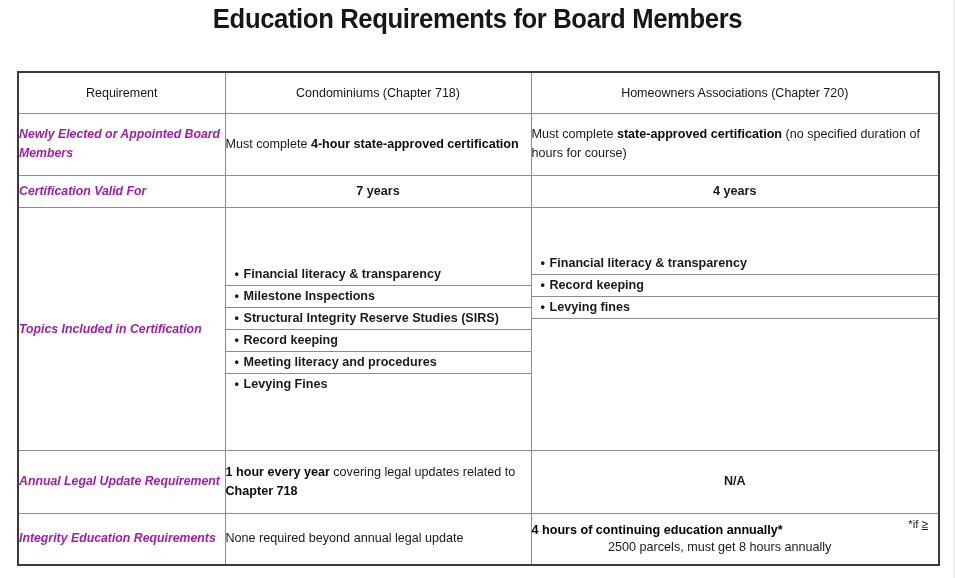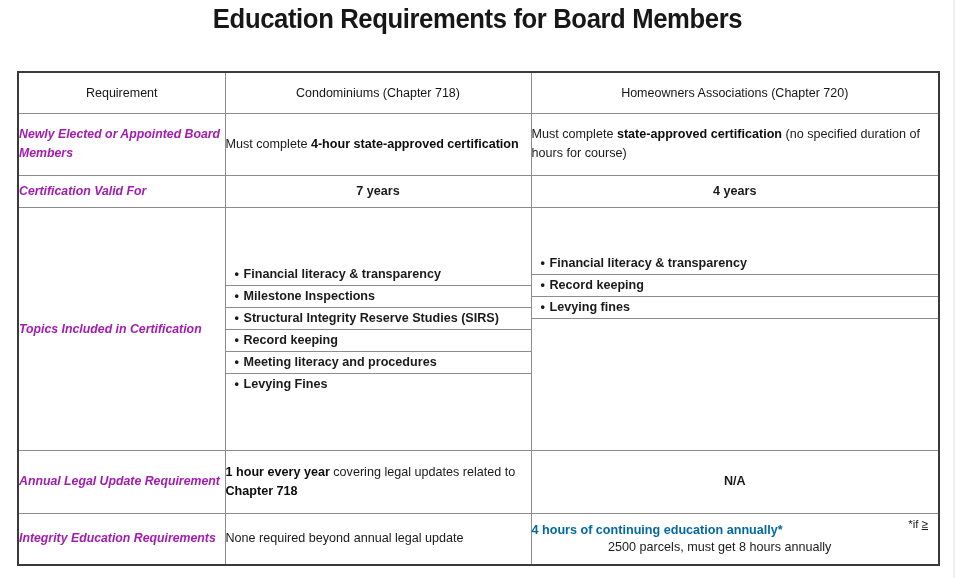--- a/index.html
+++ b/index.html
@@ -148,21 +148,21 @@
 
   
   .cont-ed {
     position: relative;
     padding: 10px 10px 10px 14px;
     vertical-align: middle;
   }
   .cont-ed .line1 {
     font-size: 12.6px;
     font-weight: bold;
-    color: #0369a1;
+    color: #000000;
     text-align: left;
     display: block;
   }
   .cont-ed .line2 {
     font-size: 12.6px;
     color: #1a1a1a;
     text-align: center;
     display: block;
     margin-top: 3px;
     padding-right: 30px;

